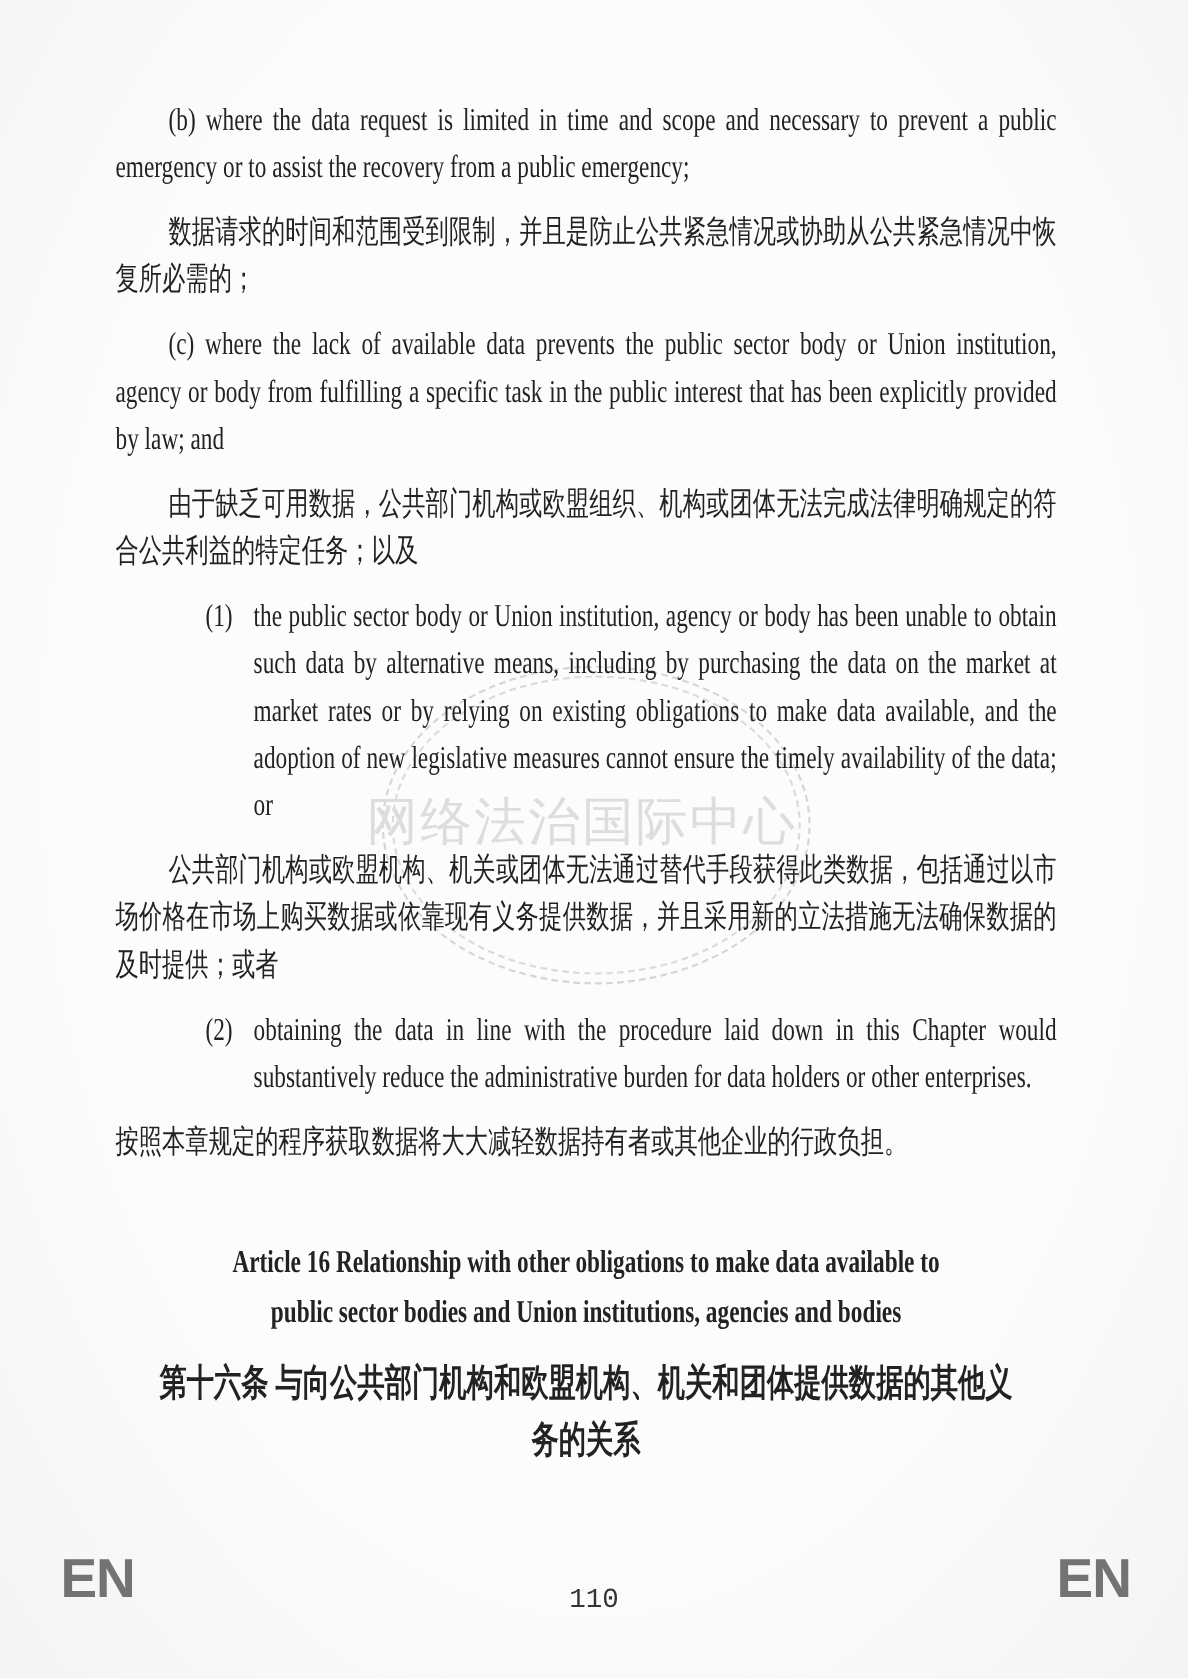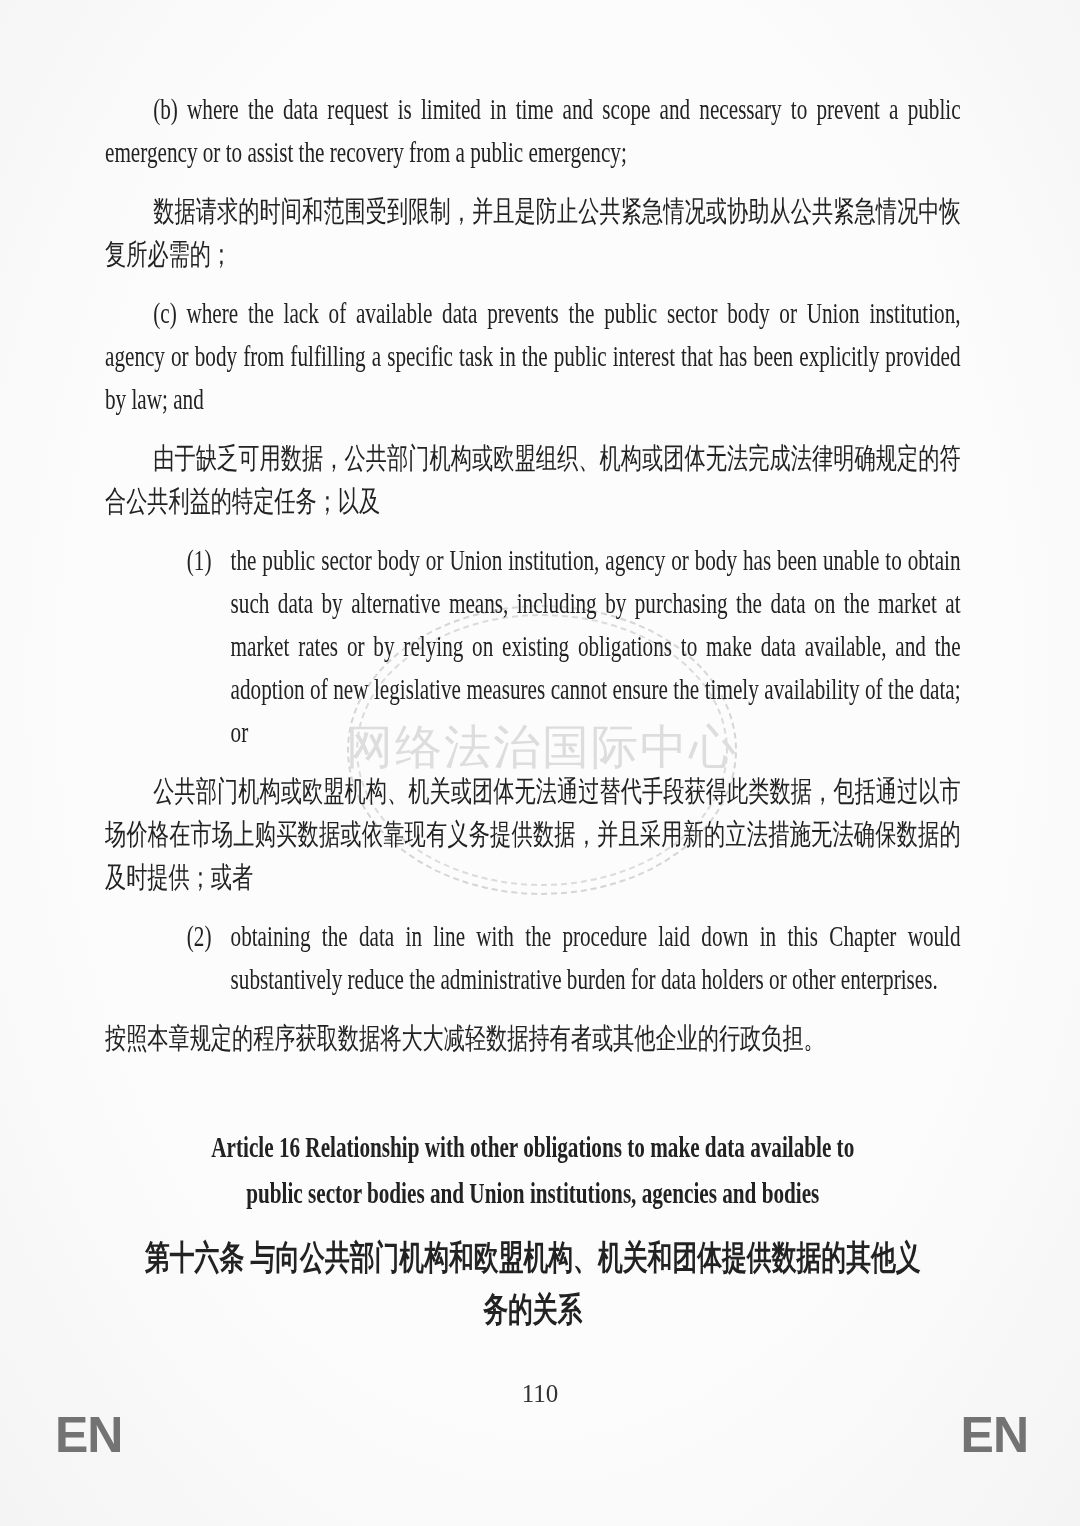--- a/index.html
+++ b/index.html
@@ -32,21 +32,21 @@
   }
   .wm-ring-inner {
     position: absolute; inset: 9px;
     border: 2px dashed #d4d4d4;
     border-radius: 50%;
     opacity: .8;
   }
   .wm-text {
     position: absolute; left: -14px; right: -14px; top: 50%;
     transform: translateY(-54%);
-    text-align: center;
+    text-align: left;
     font-size: 47px;
     letter-spacing: 2px;
     color: #dddddd;
     white-space: nowrap;
     font-family: "Liberation Serif", "DejaVu Serif", serif;
   }
 
   
   .content {
     position: absolute; left: 105px; top: 88px;
@@ -93,24 +93,25 @@
     top: 1406px;
     font-family: "Liberation Sans", "DejaVu Sans", sans-serif;
     font-weight: bold;
     font-size: 50px;
     letter-spacing: -1px;
     color: #737373;
   }
   .footer-lang.left  { left: 55px; }
   .footer-lang.right { right: 52px; }
   .page-number {
-    position: absolute; left: 0; right: 0; top: 1380px;
+    position: absolute; left: 0; right: 0; top: 1440px;
     text-align: center;
     font-size: 25px;
     color: #333333;
+    font-family: Liberation Mono, monospace;
   }
 </style>
 </head>
 <body>
 
 <div class="page-surface"></div>
 
 <div class="watermark">
   <div class="wm-ring-outer"></div>
   <div class="wm-ring-inner"></div>

